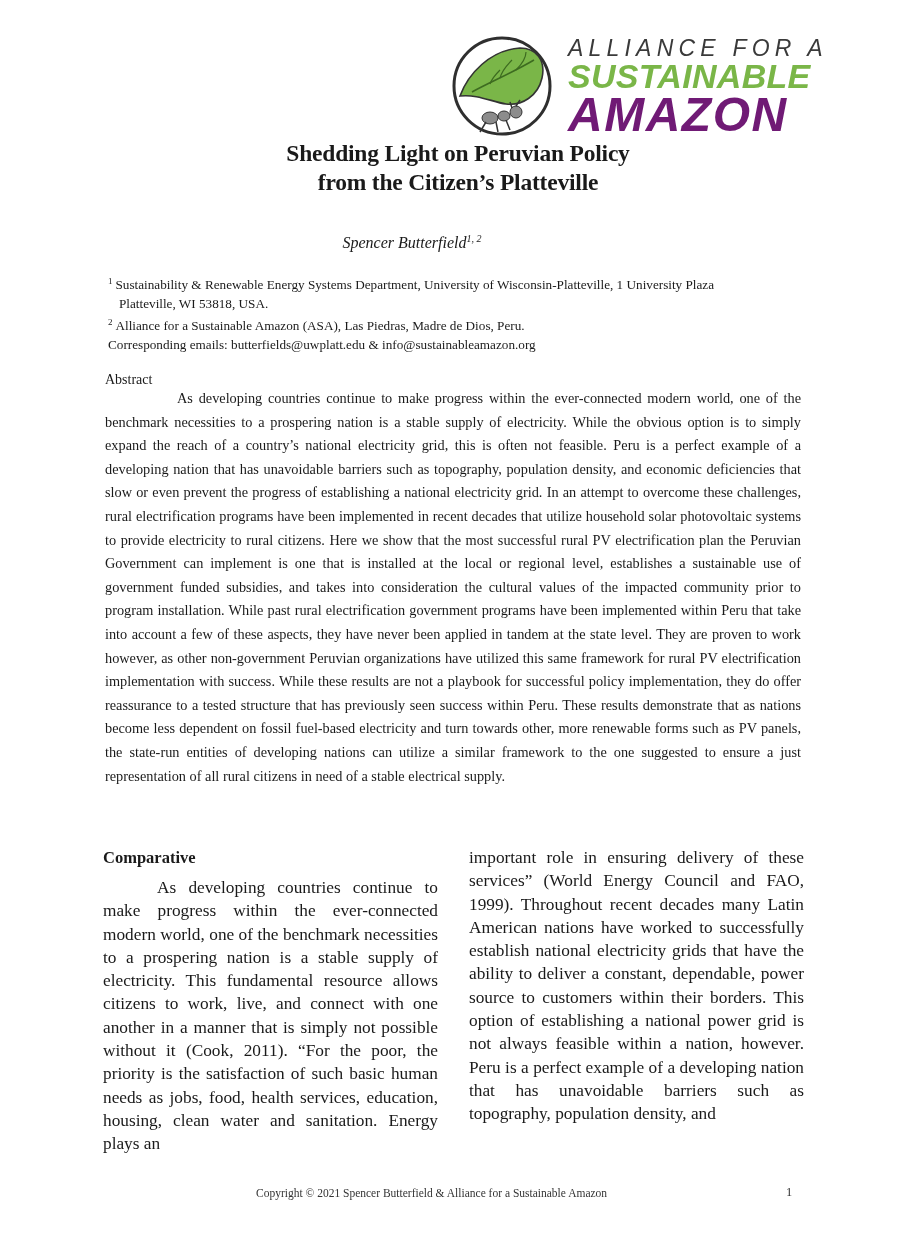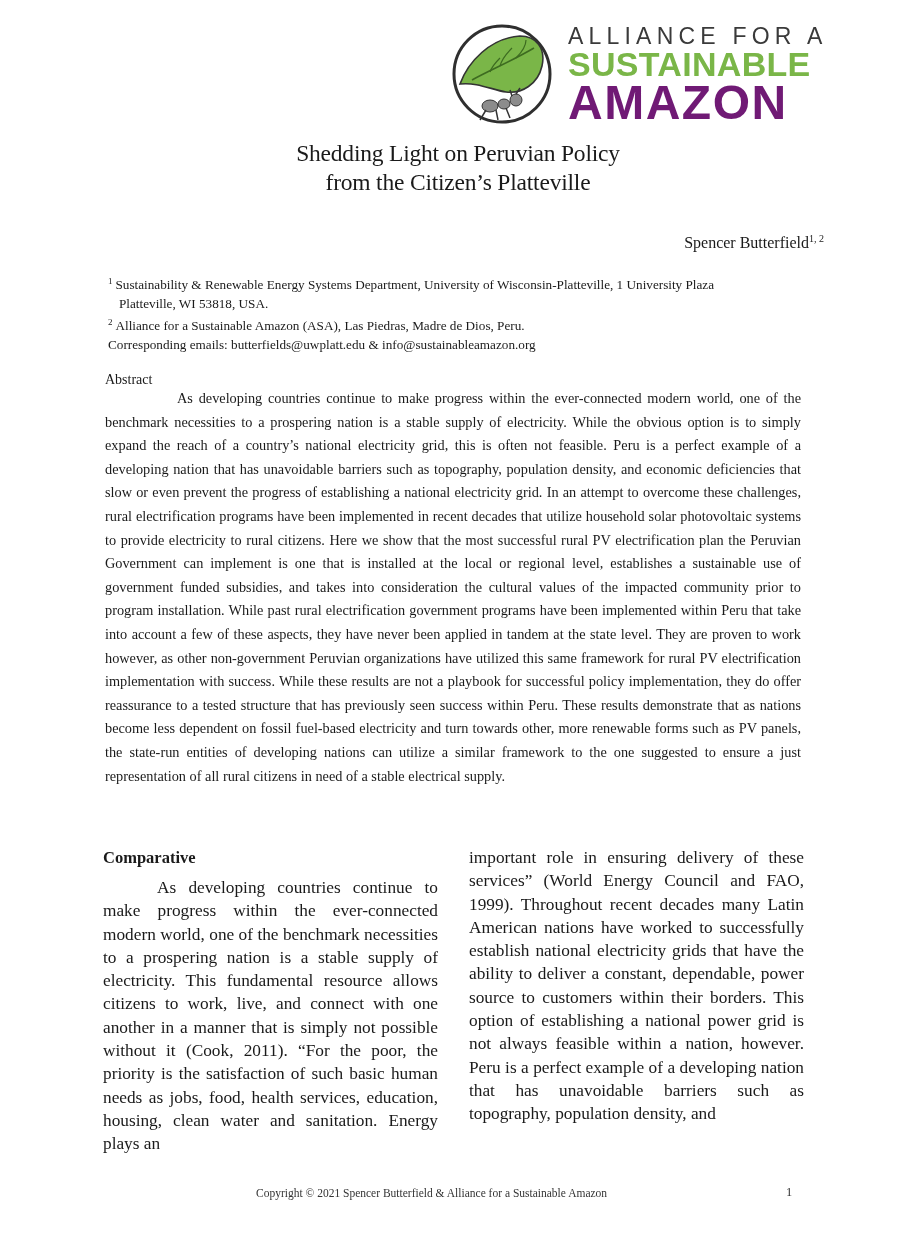--- a/index.html
+++ b/index.html
@@ -1,29 +1,29 @@
 <!DOCTYPE html>
 <html><head>
   <meta charset="utf-8">
   <style>
     html, body { margin: 0; padding: 0; background: #ffffff; }
     body { width: 916px; height: 1236px; position: relative; overflow: hidden;
            font-family: "Liberation Serif", "DejaVu Serif", serif; color: #1a1a1a; }
-    .logo { position: absolute; left: 450px; top: 22px; width: 370px; height: 106px; }
+    .logo { position: absolute; left: 450px; top: 34px; width: 370px; height: 106px; font-style: italic; }
     .logo-mark { position: absolute; left: 0; top: 0; width: 104px; height: 104px; }
     .logo-text { position: absolute; left: 118px; top: 2px; width: 252px;
                  font-family: "Liberation Sans", "DejaVu Sans", sans-serif; }
     .logo-line1 { font-size: 23px; letter-spacing: 5.2px; color: #3a3a3a; font-weight: 400; line-height: 24px; white-space: nowrap; }
     .logo-line2 { font-size: 34px; font-weight: 700; color: #7ab648; line-height: 33px; letter-spacing: 0.3px; white-space: nowrap; }
     .logo-line3 { font-size: 48px; font-weight: 700; color: #701a75; line-height: 44px; letter-spacing: 1.5px; white-space: nowrap; }
 
     .title { position: absolute; left: 0; width: 916px; top: 139px; text-align: center;
-             font-weight: 400; font-size: 23.5px; line-height: 29px; letter-spacing: -0.2px; }
+             font-weight: 700; font-size: 23.5px; line-height: 29px; letter-spacing: -0.2px; }
     .title div { white-space: nowrap; }
-    .author { position: absolute; left: 0; width: 824px; top: 233px; text-align: right; font-size: 16px; }
+    .author { position: absolute; left: 0; width: 824px; top: 233px; text-align: center; font-size: 16px; font-style: italic; }
     .author sup { font-size: 10px; vertical-align: 6px; }
 
     .affil { position: absolute; left: 108px; top: 272px; width: 700px; font-size: 13.2px; line-height: 19px; }
     .affil .row { white-space: nowrap; }
     .affil .indent { padding-left: 11px; }
     .affil sup { font-size: 9px; vertical-align: 5px; margin-right: 3px; }
 
     .abstract-h { position: absolute; left: 105px; top: 372px; font-weight: 400; font-size: 14px; }
     .abstract-body { position: absolute; left: 105px; top: 387px; width: 696px;
                      font-size: 14.3px; line-height: 23.6px; text-align: justify; text-indent: 72px; }

